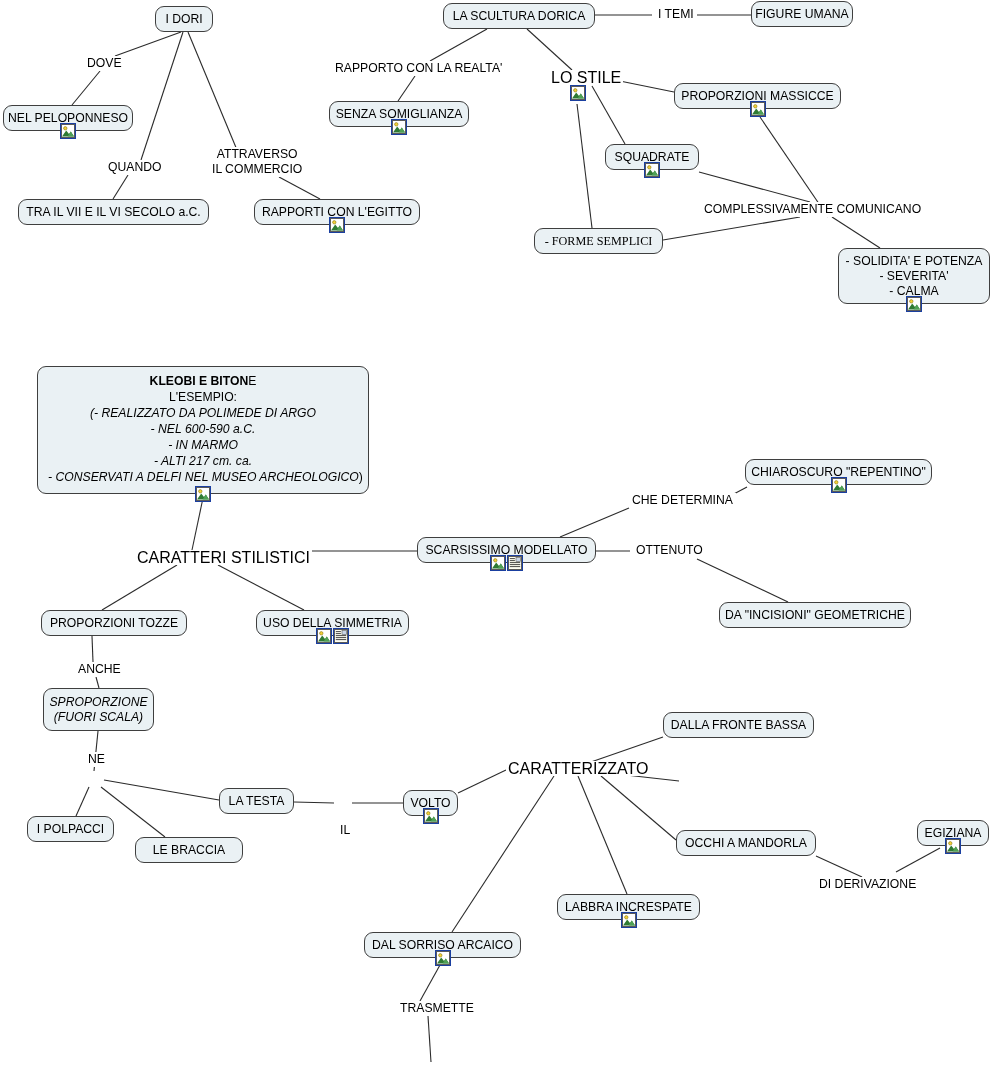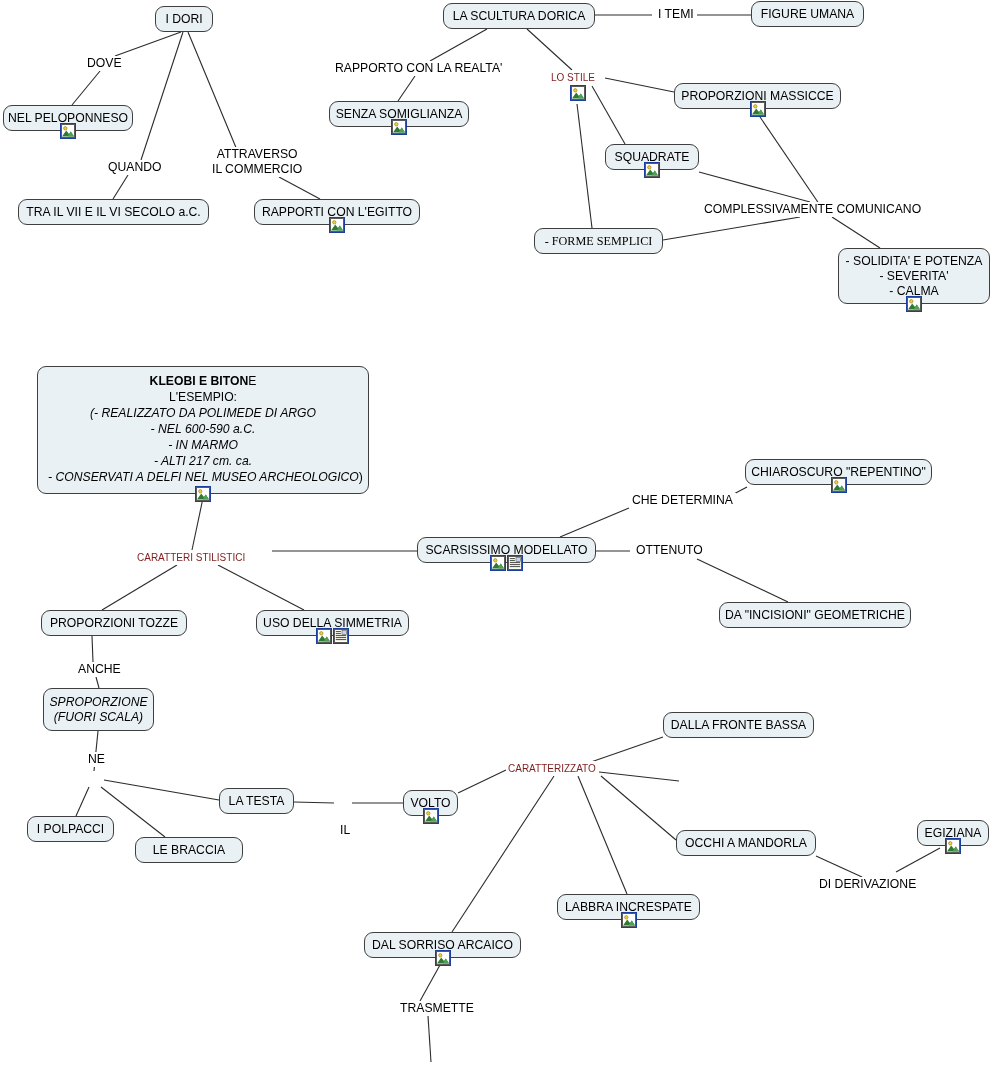--- a/index.html
+++ b/index.html
@@ -54,22 +54,22 @@
     justify-content: center;
   }
   .node .txt {
     display: block;
     white-space: pre;
   }
 
   
   .plain {
     position: absolute;
-    color: #7f1d1d;
-    font-size: 10px;
+    color: #000000;
+    font-size: 16px;
     line-height: 15px;
     text-align: center;
     white-space: pre;
     background: #ffffff;
     padding: 0 2px;
   }
 
   
   .linklabel {
     position: absolute;
@@ -213,21 +213,21 @@
             <rect x="0.5" y="0.5" width="13" height="13" fill="#ffffff" stroke="#5a5a5a" stroke-width="1"></rect>
             <circle cx="4.3" cy="4.3" r="1.7" fill="#f2d23a" stroke="#8a7310" stroke-width="0.6"></circle>
             <path d="M1 12.5 L5.2 6.6 L8 10 L9.8 7.6 L13 12.5 Z" fill="#2f7a33"></path>
             <path d="M6.6 12.5 L9.8 7.6 L13 12.5 Z" fill="#4fa055"></path>
           </svg>
         </span>
       </div>
       <div class="node" style="left: 443px; top: 3px; width: 152px; height: 26px;">
         <span class="txt">LA SCULTURA DORICA</span>
       </div>
-      <div class="node" style="left: 751px; top: 1px; width: 113px; height: 26px;">
+      <div class="node" style="left: 751px; top: 1px; width: 102px; height: 26px;">
         <span class="txt">FIGURE UMANA</span>
       </div>
       <div class="node" style="left: 674px; top: 83px; width: 167px; height: 26px;">
         <span class="txt">PROPORZIONI MASSICCE</span>
       </div>
       <div class="iconrow" style="left: 749.5px; top: 101px;">
         <span class="icn">
           <svg width="14" height="14" viewBox="0 0 14 14" xmlns="http://www.w3.org/2000/svg">
             <rect x="0.5" y="0.5" width="13" height="13" fill="#ffffff" stroke="#5a5a5a" stroke-width="1"></rect>
             <circle cx="4.3" cy="4.3" r="1.7" fill="#f2d23a" stroke="#8a7310" stroke-width="0.6"></circle>

